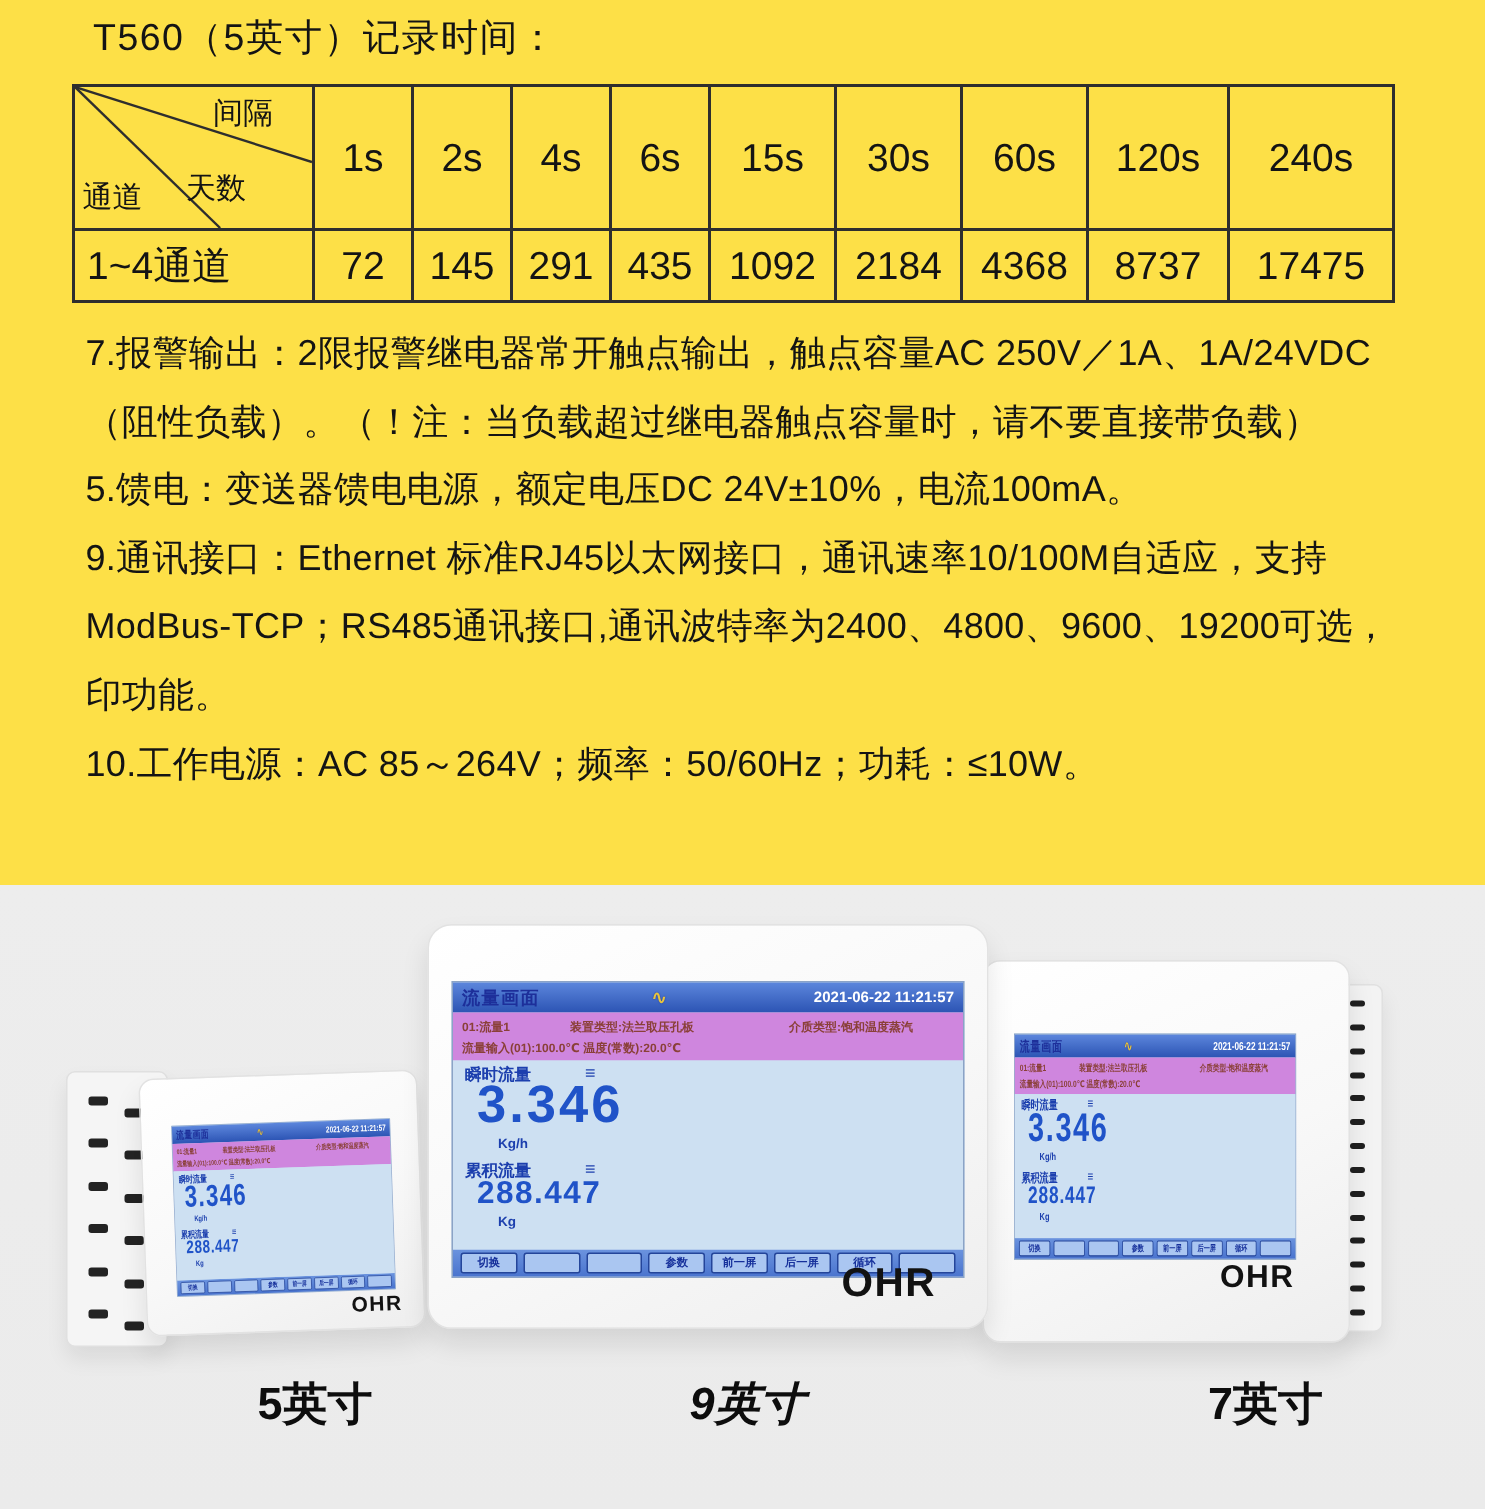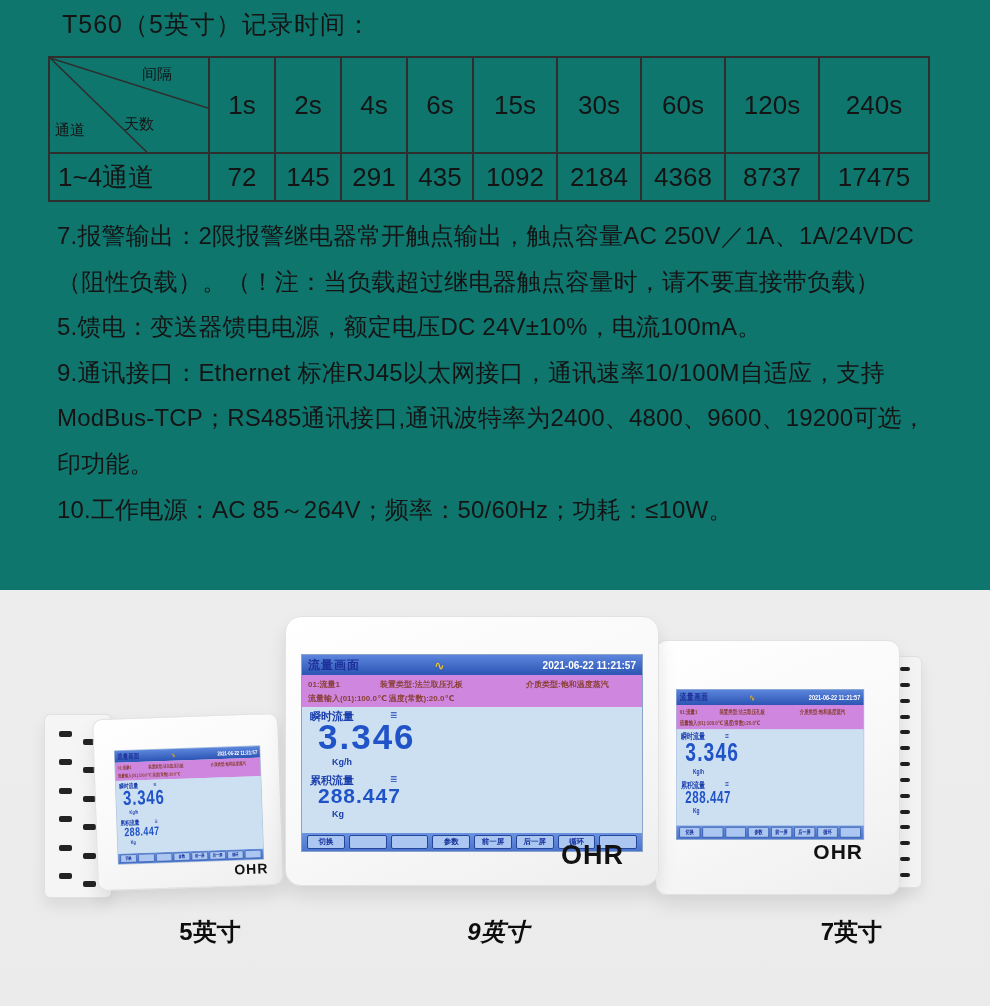--- a/index.html
+++ b/index.html
@@ -1,42 +1,42 @@
 <!DOCTYPE html>
 <html><head>
 <meta charset="utf-8">
 <style>
   html,body{margin:0;padding:0;}
-  .page{position:relative;width:990px;height:1006px;background:#0f766e;overflow:hidden;
+  .page{position:relative;width:990px;height:1006px;background:#fde047;overflow:hidden;
         font-family:"Liberation Sans","DejaVu Sans",sans-serif;color:#141414;}
 
   
   .doc-title{position:absolute;left:62px;top:8px;font-size:25px;font-weight:500;letter-spacing:1px;}
 
   
   .rec{position:absolute;left:48px;top:56px;border-collapse:collapse;table-layout:fixed;background:transparent;}
   .rec td{border:2px solid #2e2e2e;font-size:26px;text-align:center;vertical-align:middle;padding:0;}
   .rec .head-row td{height:94px;}
   .rec .data-row td{height:46px;}
   .rec .chan-cell{text-align:left;padding-left:8px;}
   .corner-cell{position:relative;padding:0;}
   .corner-cell svg{position:absolute;left:0;top:0;width:100%;height:100%;}
-  .c-top,.c-mid,.c-bot{position:absolute;font-size:15px;line-height:1;}
+  .c-top,.c-mid,.c-bot{position:absolute;font-size:20px;line-height:1;}
   .c-top{left:92px;top:8px;}
   .c-mid{left:74px;top:58px;}
   .c-bot{left:5px;top:64px;text-align:center;}
 
   
   .specs{position:absolute;left:57px;top:213px;width:905px;}
   .spec-line{font-size:24px;line-height:45.6px;white-space:nowrap;letter-spacing:0.2px;}
 
   
   .photo-area{position:absolute;left:0;top:590px;width:990px;height:416px;
               background:linear-gradient(180deg,#ededed 0%,#ebebeb 100%);}
-  .caption{position:absolute;width:120px;text-align:center;font-size:24px;font-weight:600;color:#0d0d0d;top:326px;}
+  .caption{position:absolute;width:120px;text-align:center;font-size:30px;font-weight:600;color:#0d0d0d;top:326px;}
   .cap5{left:150px;} .cap9{left:438px;font-style:italic;} .cap7{left:762px;text-align:right;}
 
   .body{position:absolute;background:linear-gradient(155deg,#ffffff 0%,#f8f8f8 55%,#eeeeee 100%);
         border:1px solid #e2e2e2;box-shadow:0 10px 18px rgba(0,0,0,0.10);}
   .body5{left:95px;top:126px;width:184px;height:170px;border-radius:10px;transform:rotate(-2deg);z-index:3;}
   .body9{left:285px;top:26px;width:372px;height:268px;border-radius:16px;z-index:4;}
   .body7{left:655px;top:50px;width:243px;height:253px;border-radius:12px;z-index:3;}
 
   .bracket{position:absolute;left:44px;top:124px;width:66px;height:182px;background:#f5f5f5;
            border:1px solid #e0e0e0;border-radius:6px;z-index:2;display:flex;

